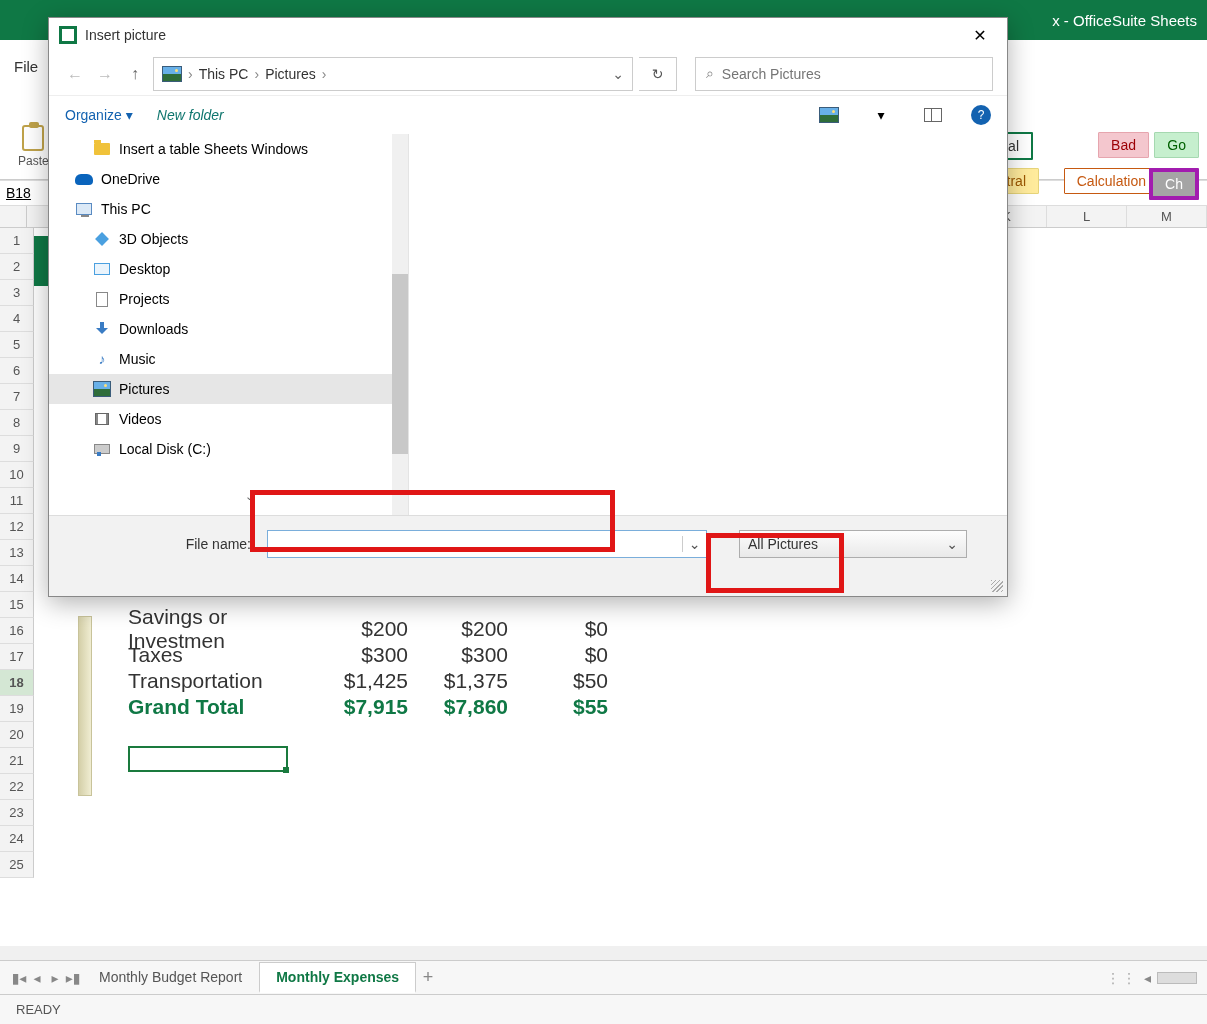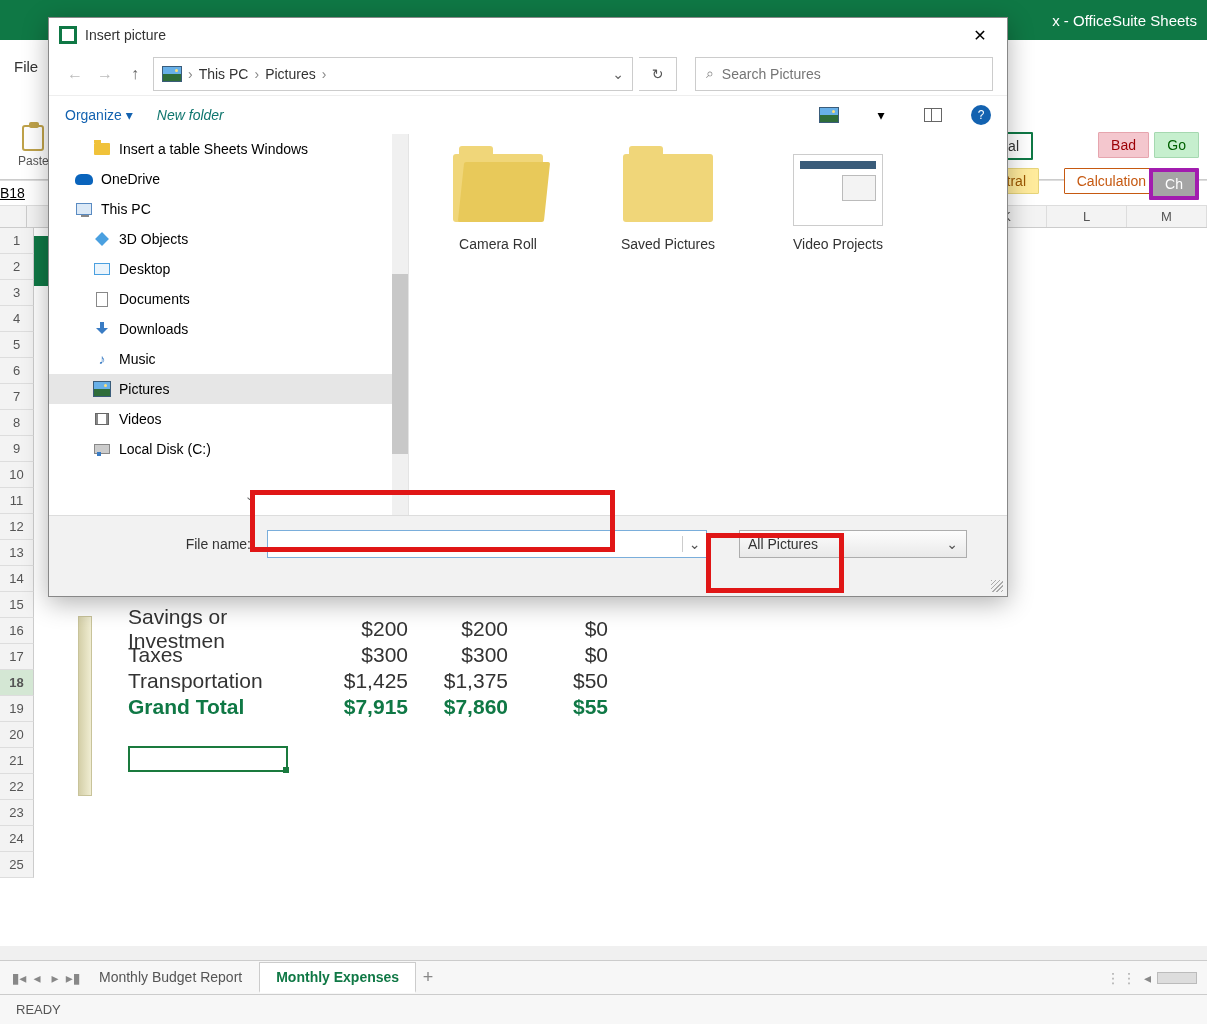--- a/index.html
+++ b/index.html
@@ -16,21 +16,21 @@
 
 .style-chip { position: absolute; border: 1px solid #ccc; padding: 4px 12px; font-size: 14px; border-radius: 1px; }
 .chip-normal { right: 174px; top: 92px; background:#fff; border:2px solid #0f7845; color:#333; }
 .chip-bad { right: 58px; top: 92px; background: #f4c7ce; color:#9c0006; border:1px solid #e6a5ae; }
 .chip-go { right: 8px; top: 92px; background:#c6efce; color:#006100; border:1px solid #a5d8b0; }
 .chip-utral { right: 168px; top: 128px; background:#ffeb9c; color:#9c5700; border:1px solid #e6d47a; }
 .chip-calc { right: 48px; top: 128px; background:#fff; color:#c65911; border:1px solid #c65911; }
 .chip-ch { right: 8px; top: 128px; background:#a5a5a5; color:#fff; border:4px solid #a21caf; }
 
 .namebox-row { background:#fff; height:26px; border-top:1px solid #ddd; border-bottom:1px solid #ddd; display:flex; align-items:center; font-size:14px; }
-.namebox { width:56px; padding-left:0; border-right:1px solid #ddd; height:100%; display:flex; align-items:center;text-decoration:underline;}
+.namebox { width:56px; padding-left:6px; border-right:1px solid #ddd; height:100%; display:flex; align-items:center;text-decoration:underline;}
 
 .grid-area { background:#fff; position: relative; height: 740px; }
 .col-headers { display:flex; height:22px; border-bottom:1px solid #ccc; position:absolute; left:0; right:0; top:0; background:#f3f3f3; }
 .corner-cell { width:34px; border-right:1px solid #ccc; background:#f3f3f3; }
 .col-head { flex: 0 0 80px; text-align:center; font-size:13px; color:#555; border-right:1px solid #ddd; display:flex; align-items:center; justify-content:center; }
 
 .row-headers { position:absolute; left:0; top:22px; width:34px; }
 .row-head { height:26px; border-bottom:1px solid #ddd; border-right:1px solid #ccc; display:flex; align-items:center; justify-content:center; font-size:13px; color:#555; background:#f3f3f3; }
 .row-head.sel { background:#d4e7d4; font-weight:bold; }
 
@@ -330,21 +330,21 @@
         <div class="tree-item lvl2">
           <span class="ic">
             <span class="desk-ic"></span>
           </span>
           <span>Desktop</span>
         </div>
         <div class="tree-item lvl2">
           <span class="ic">
             <span class="doc-ic"></span>
           </span>
-          <span>Documents</span>
+          <span>Projects</span>
         </div>
         <div class="tree-item lvl2">
           <span class="ic">
             <span class="dl-ic"></span>
           </span>
           <span>Downloads</span>
         </div>
         <div class="tree-item lvl2">
           <span class="ic">
             <span class="music-ic">♪</span>
@@ -361,43 +361,20 @@
           <span class="ic">
             <span class="vid-ic"></span>
           </span>
           <span>Videos</span>
         </div>
         <div class="tree-item lvl2">
           <span class="ic">
             <span class="disk-ic"></span>
           </span>
           <span>Local Disk (C:)</span>
-        </div>
-      </div>
-    <div class="filepane" id="filepane">
-        <div class="file-item">
-          <div class="thumb">
-            <div class="big-folder open"></div>
-          </div>
-          <div class="lbl">Camera Roll</div>
-        </div>
-        <div class="file-item">
-          <div class="thumb">
-            <div class="big-folder"></div>
-          </div>
-          <div class="lbl">Saved Pictures</div>
-        </div>
-        <div class="file-item">
-          <div class="thumb">
-            <div class="proj-thumb">
-              <div class="bar"></div>
-              <div class="mini"></div>
-            </div>
-          </div>
-          <div class="lbl">Video Projects</div>
         </div>
       </div>
   </div>
 
   <div class="dlg-footer">
     <div class="fn-row">
       <div class="fn-label">File name:</div>
       <div class="fn-input-wrap">
         <input value="" style="">
         <span class="dd">⌄</span>

